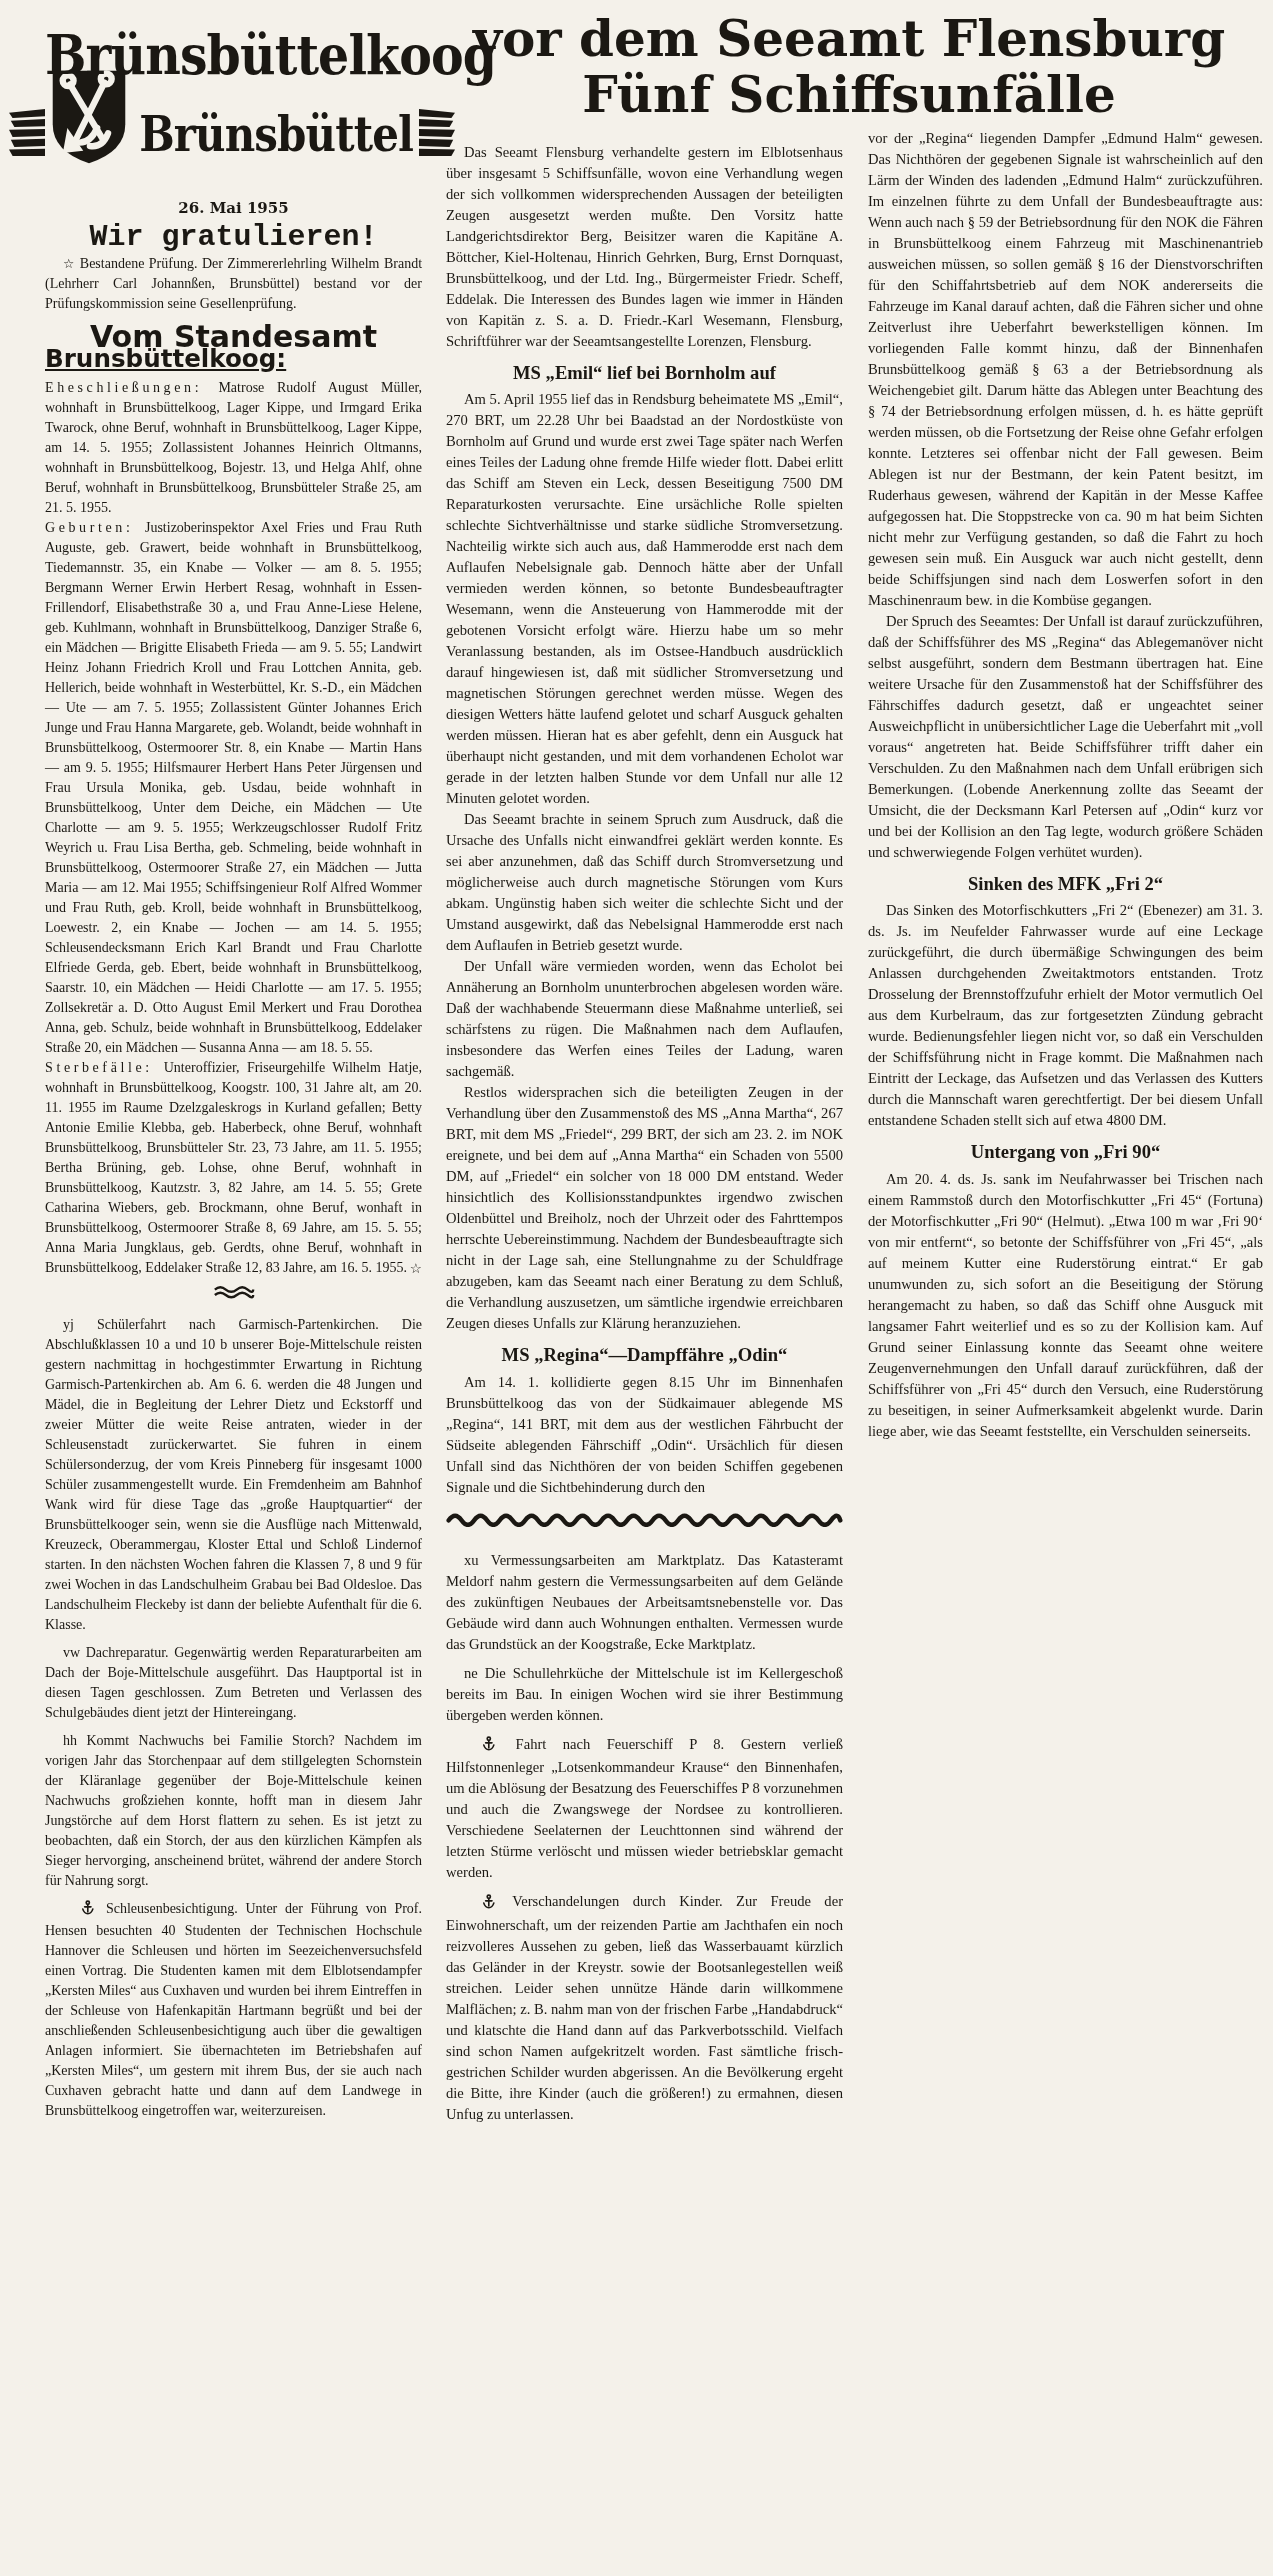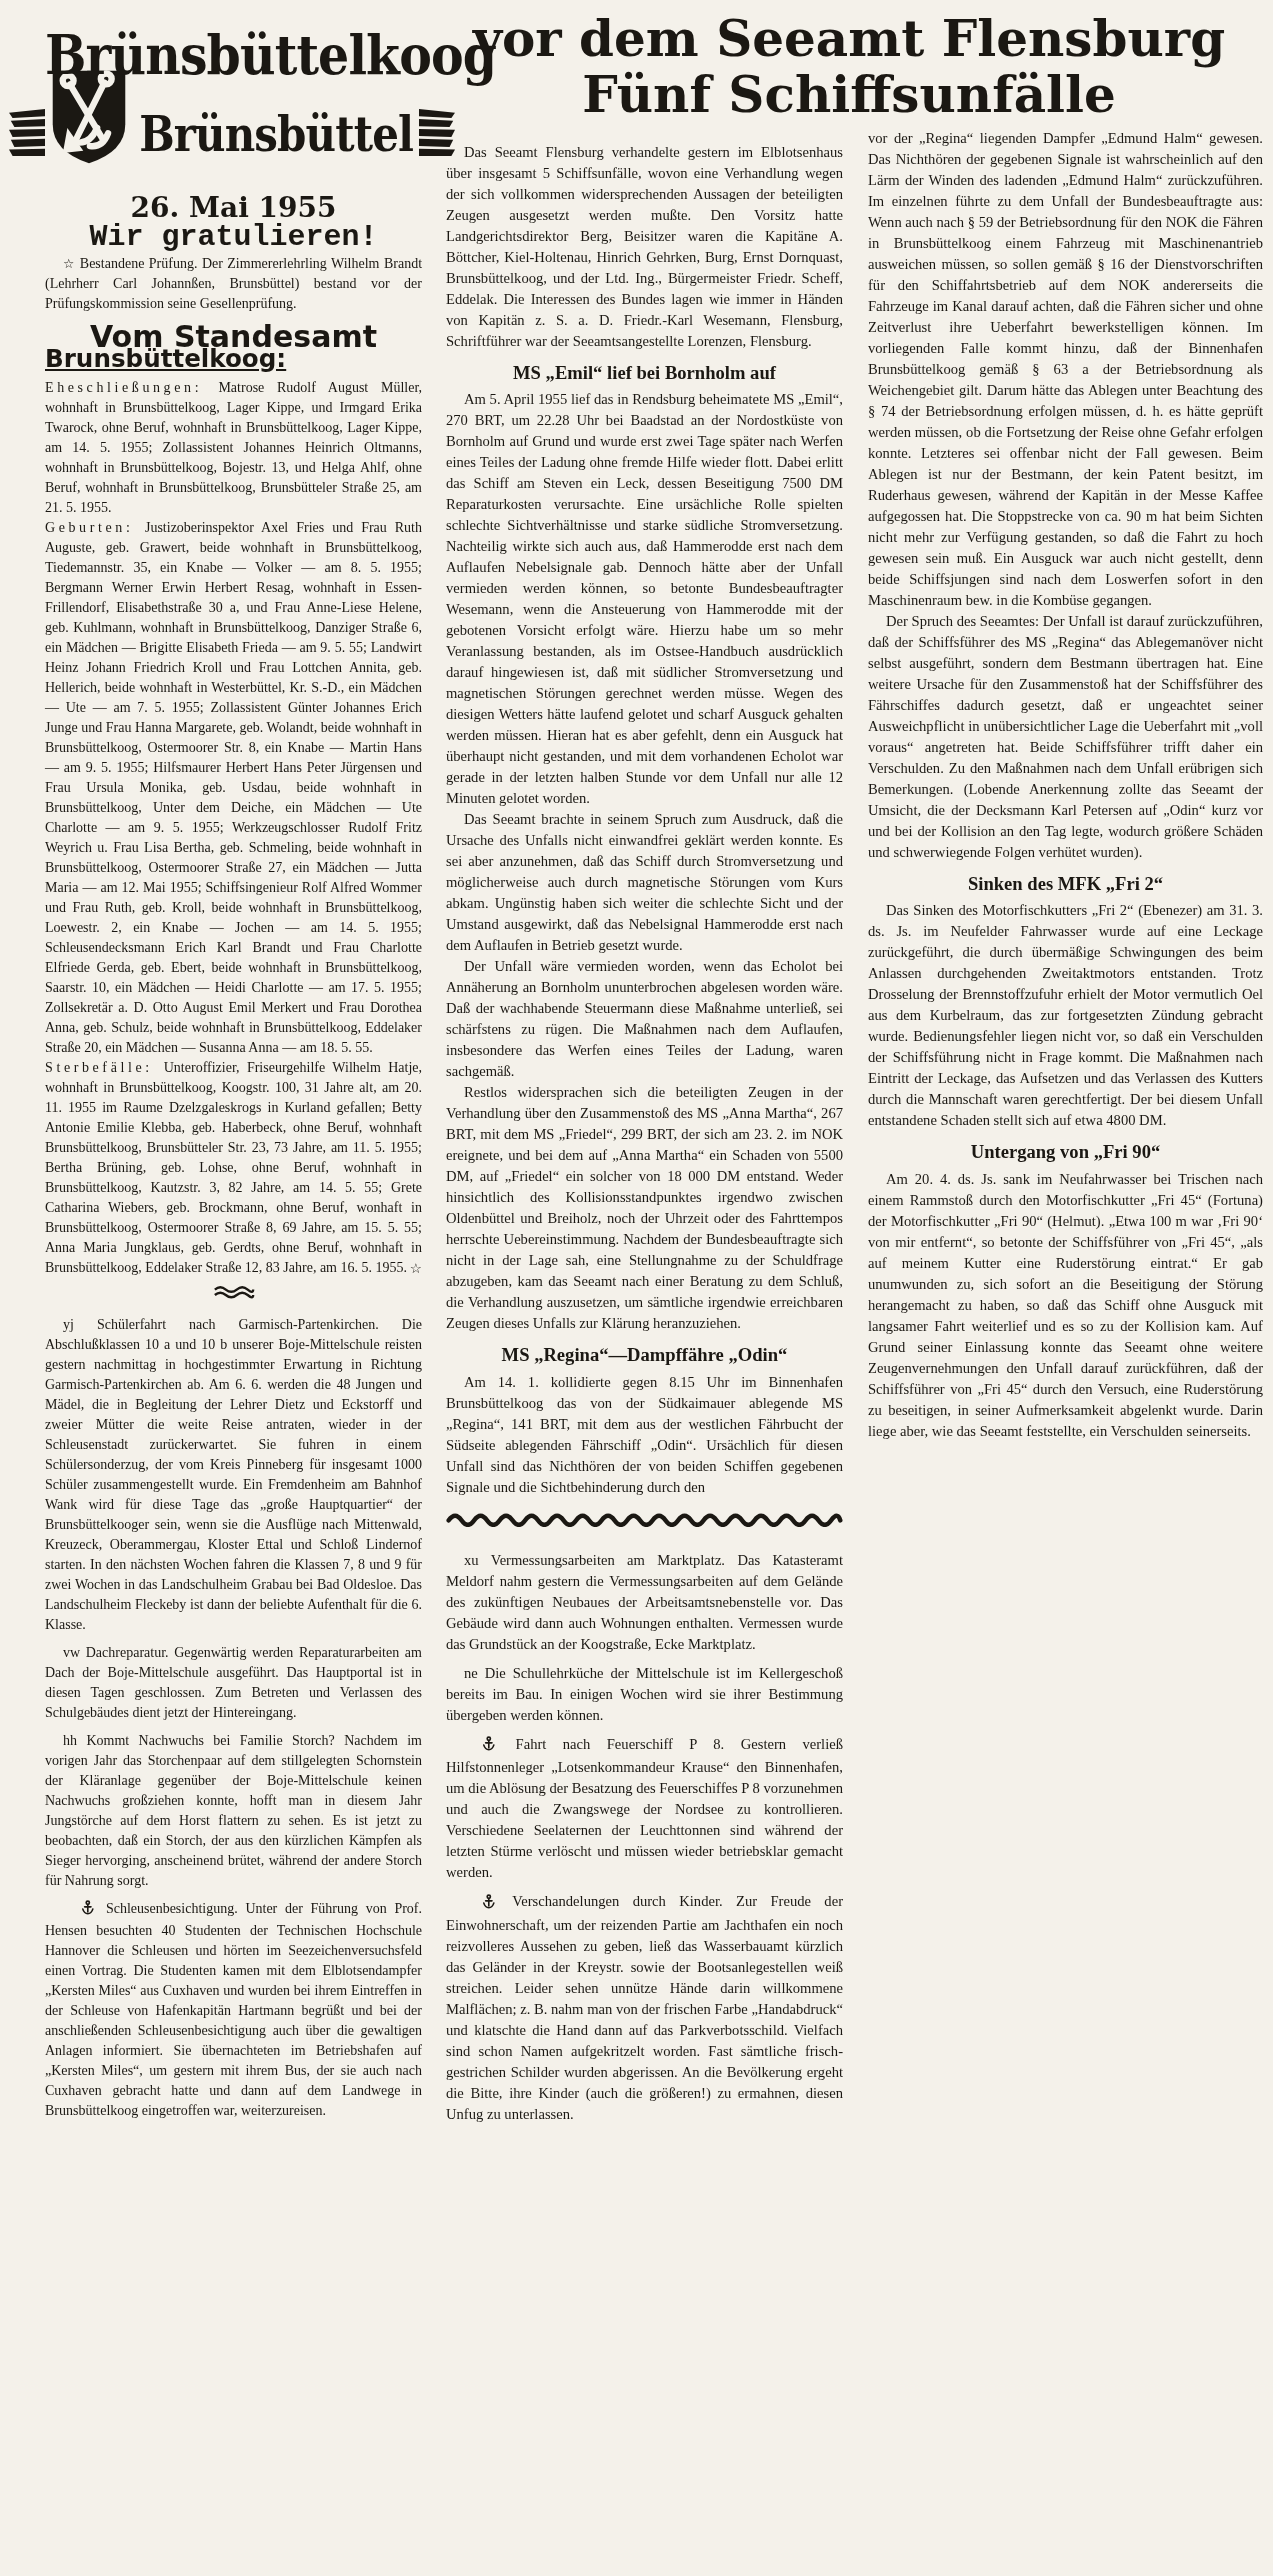--- a/index.html
+++ b/index.html
@@ -12,21 +12,21 @@
   p{margin:0;}
   .par{text-indent:18px;}
   .noindent{text-indent:0;}
   .bold{font-weight:normal;}
   
   .mast-line1{font-family:"DejaVu Serif",serif;font-weight:bold;font-size:49px;line-height:1;
               text-align:center;letter-spacing:-0.9px;transform:scaleY(1.12);margin-top:12.7px;}
   .mast-row{display:flex;align-items:center;justify-content:center;margin-top:5.5px;height:100px;}
   .mast-line2{font-family:"DejaVu Serif",serif;font-weight:bold;font-size:42px;letter-spacing:-0.9px;
               transform:scaleY(1.15);padding:0 5.5px;white-space:nowrap;}
-  .date-line{text-align:center;font-weight:bold;font-size:28px;margin-top:12.7px;font-family:"DejaVu Serif",serif;}
+  .date-line{text-align:center;font-weight:bold;font-size:15px;margin-top:12.7px;font-family:"DejaVu Serif",serif;}
   .h-grat{text-align:center;font-weight:bold;font-size:30px;font-family:Liberation Mono, monospace;margin:9px 0 7.3px;}
   .h-stand1{text-align:center;font-weight:bold;font-size:30px;font-family:"DejaVu Sans",sans-serif;margin:12.7px 0 1.8px;}
   .h-stand2{text-align:left;font-weight:bold;font-size:24.6px;font-family:"DejaVu Sans",sans-serif;margin:0 0 9px;text-decoration:underline;}
   .gesperrt{letter-spacing:3.6px;}
   .star{font-family:"DejaVu Sans",sans-serif;font-size:12.7px;}
   .end-star{float:right;font-family:"DejaVu Sans",sans-serif;font-size:13.6px;}
   .divider-squiggle{text-align:center;margin:7.3px 0 9px;}
   .item{margin-top:8px;text-indent:18px;}
   .prefix{font-style:normal;}
   .dingbat{display:inline-block;vertical-align:-2.7px;margin-right:3.6px;}

